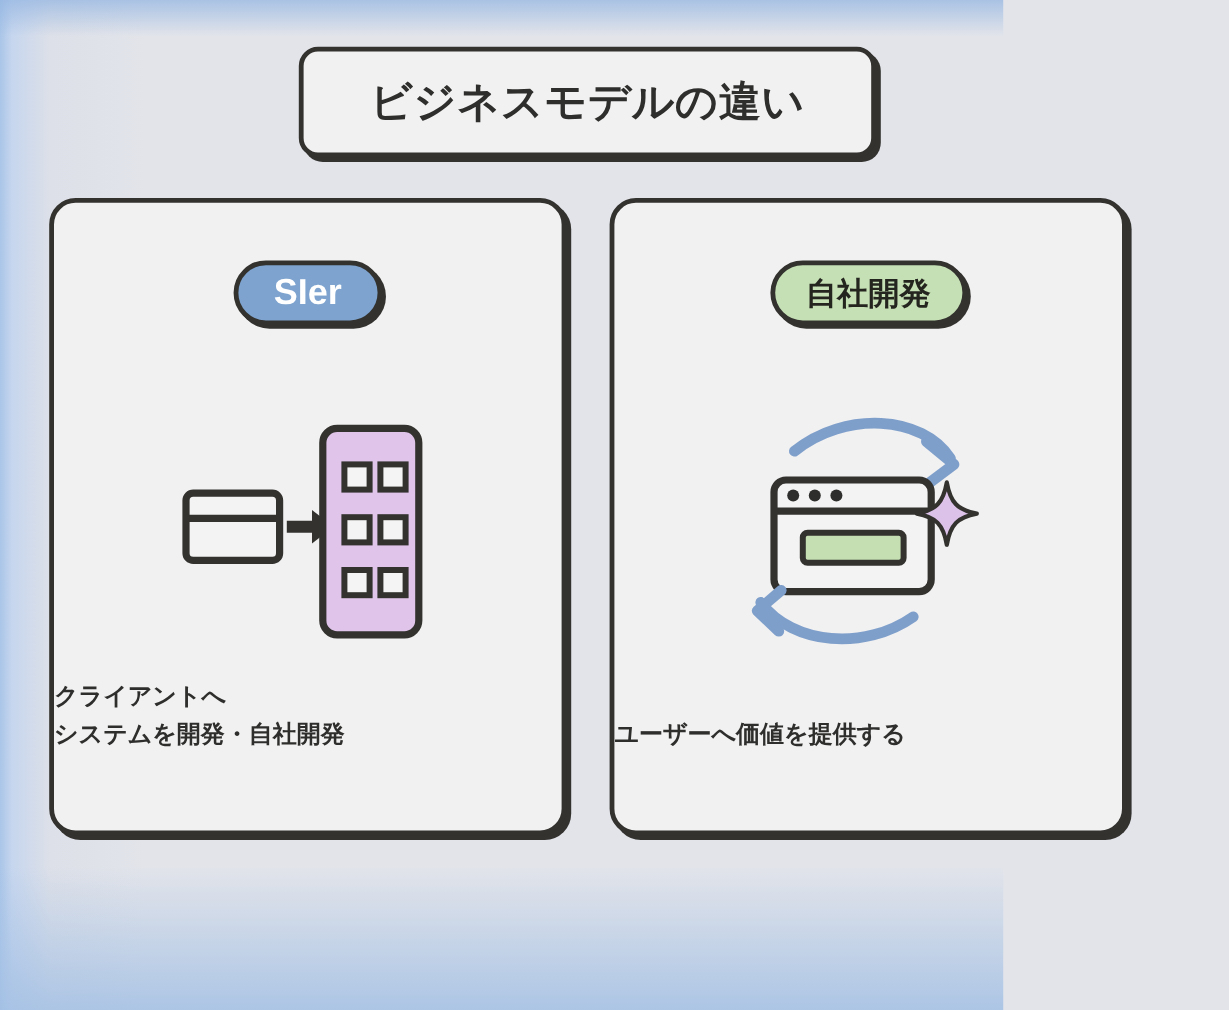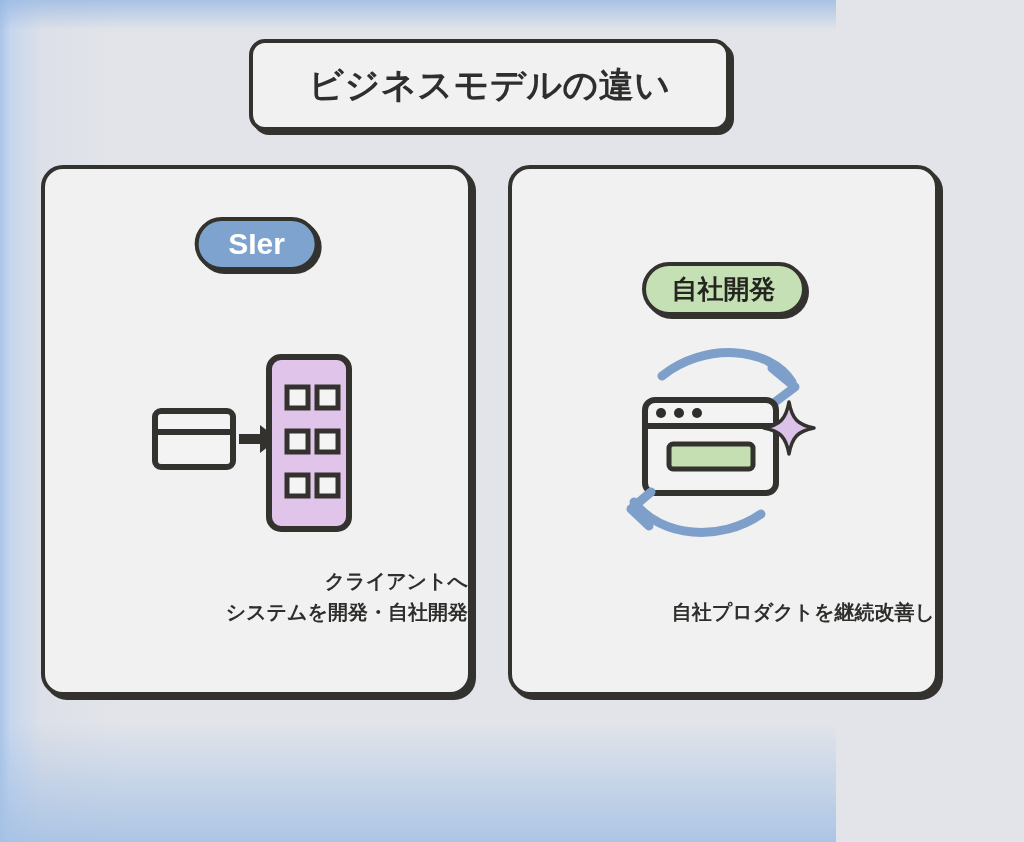--- a/index.html
+++ b/index.html
@@ -108,42 +108,41 @@
     color: #ffffff;
     font-size: 30px;
     font-weight: 700;
   }
   #badge-inhouse {
     background: #c5e0b4;
     color: #25251f;
     font-size: 26px;
     font-weight: 700;
     padding: 0 26px;
-    margin-top: 45px;
   }
 
   
   .icon-area {
     position: absolute;
     top: 170px;
     left: 0;
     width: 100%;
     height: 210px;
     display: flex;
     align-items: center;
     justify-content: center;
   }
 
   
   .caption {
     position: absolute;
     bottom: 64px;
     left: 0;
     width: 100%;
-    text-align: right;
+    text-align: left;
     font-size: 20px;
     font-weight: 700;
     line-height: 1.55;
     color: #2e2e2c;
   }
   .caption .line { display: block; }
 </style>
 </head>
 <body>
 
@@ -218,17 +217,17 @@
         </g>
 
         <g>
           <path d="M25 158 C 52 194, 112 198, 152 170" fill="none" stroke="#7f9fcb" stroke-width="9" stroke-linecap="round"></path>
           <path d="M42 148 L22 165 L40 182" fill="none" stroke="#7f9fcb" stroke-width="9" stroke-linecap="round" stroke-linejoin="round"></path>
         </g>
       </svg>
     </div>
 
     <div class="caption">
-      <span class="line">自社プロダクトを継続改善し</span>
+      <span class="line">ユーザーへ価値を提供する</span>
     </div>
   </div>
 
 </div>
 
 </body></html>

